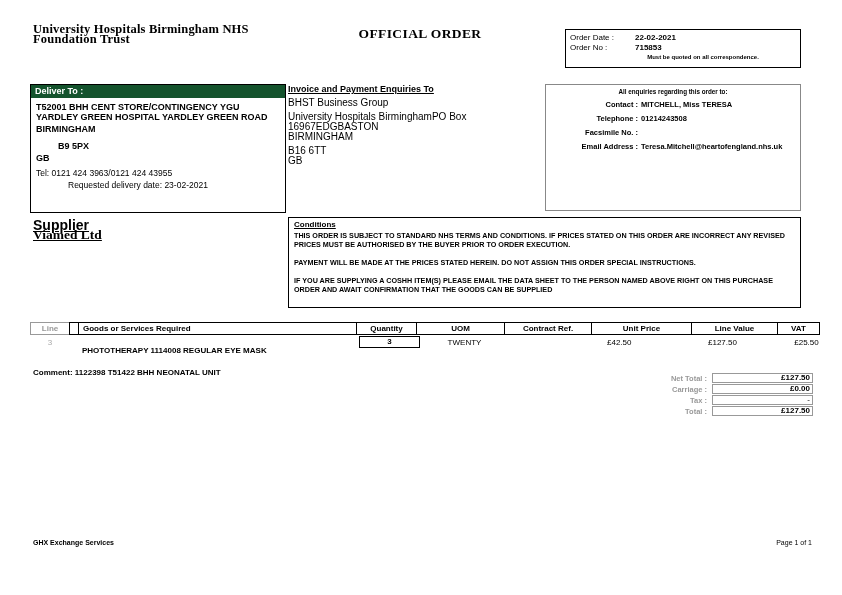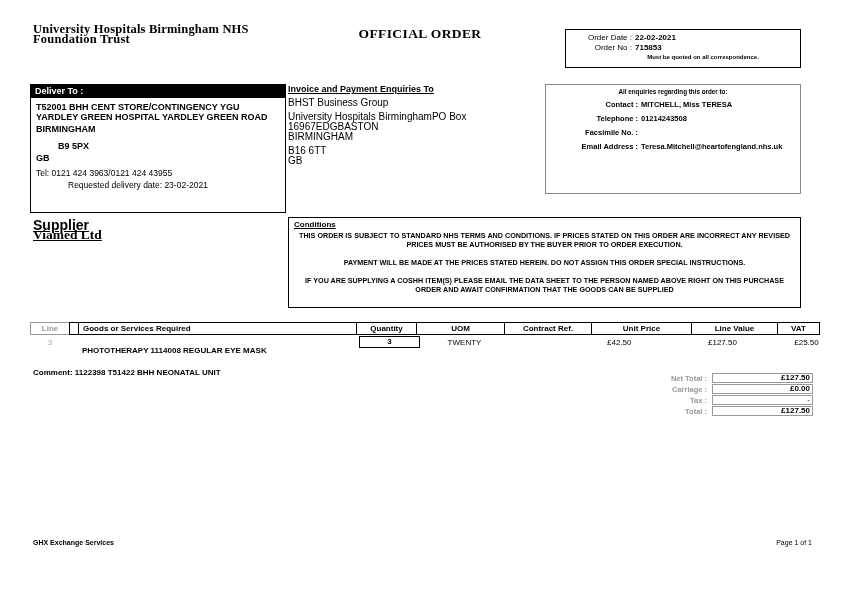--- a/index.html
+++ b/index.html
@@ -8,58 +8,58 @@
   .page { position: relative; width: 842px; height: 595px; background: #fff; overflow: hidden; }
 
   
   .org-name { position: absolute; left: 33px; top: 24px; font-family: "Liberation Serif", serif;
               font-weight: bold; font-size: 12.5px; line-height: 10px; letter-spacing: 0.2px; }
   .doc-title { position: absolute; left: 300px; top: 26px; width: 240px; text-align: center;
                font-family: "Liberation Serif", serif; font-weight: bold; font-size: 13.5px; letter-spacing: 0.4px; }
   .order-box { position: absolute; left: 565px; top: 29px; width: 236px; height: 39px;
                border: 1px solid #000; padding: 3px 4px 1px 4px; font-size: 8px; }
   .order-row { display: flex; line-height: 10px; }
-  .order-row .o-label { width: 62px; text-align: right; }
+  .order-row .o-label { width: 62px; }
   .order-row .o-value { padding-left: 3px; font-weight: bold; }
   .order-note { margin-top: 1px; text-align: center; font-size: 6px; font-weight: bold; padding-left: 40px; }
 
   
   .deliver-box { position: absolute; left: 30px; top: 84px; width: 256px; height: 129px; border: 1px solid #000; }
-  .deliver-head { background: #000000; color: #fff; font-weight: bold; font-size: 9px; padding: 1px 20px 2px 4px; }
+  .deliver-head { background: #14532d; color: #fff; font-weight: bold; font-size: 9px; padding: 1px 20px 2px 4px; }
   .deliver-body { padding: 4px 5px; }
   .addr-line { font-weight: bold; font-size: 9px; line-height: 10px; }
   .addr-gap { margin-top: 7px; padding-left: 22px; }
   .addr-gap-sm { margin-top: 2px; }
   .tel-line { margin-top: 5px; font-size: 8.5px; }
   .req-line { margin-top: 2px; font-size: 8.5px; margin-left: 32px; }
 
   
   .invoice-block { position: absolute; left: 288px; top: 84px; width: 252px; }
   .invoice-head { font-weight: bold; font-size: 9px; text-decoration: underline; }
   .invoice-line { font-size: 10px; line-height: 10px; margin-top: 4px; }
   .invoice-line.tight { margin-top: 0; }
 
   
-  .enquiries-box { position: absolute; left: 545px; top: 84px; width: 256px; height: 110px;
+  .enquiries-box { position: absolute; left: 545px; top: 84px; width: 256px; height: 127px;
                    border: 1px solid #888; padding: 3px 4px; }
   .enq-head { text-align: center; font-size: 6.3px; font-weight: bold; }
   .enq-grid { margin-top: 5px; display: grid; grid-template-columns: 88px 1fr; row-gap: 5px; font-size: 7.5px; }
   .enq-label { text-align: right; font-weight: bold; }
   .enq-value { padding-left: 3px; font-weight: bold; word-break: break-all; }
 
   
   .supplier-heading { position: absolute; left: 33px; top: 217px; font-size: 14px; font-weight: bold; text-decoration: underline; }
   .supplier-name { position: absolute; left: 33px; top: 227px; font-family: "Liberation Serif", serif;
                    font-size: 13.5px; font-weight: bold; text-decoration: underline; }
 
   
   .conditions-box { position: absolute; left: 288px; top: 217px; width: 513px; height: 91px;
                     border: 1px solid #000; padding: 2px 5px; }
   .cond-head { font-size: 8px; font-weight: bold; text-decoration: underline; }
-  .cond-para { margin-top: 2px; font-size: 7.2px; line-height: 9px; font-weight: bold; text-align: center; }
+  .cond-para { margin-top: 2px; font-size: 7.2px; line-height: 9px; font-weight: bold; }
   .cond-para + .cond-para { margin-top: 9px; }
 
   
   .order-table { position: absolute; left: 30px; top: 322px; width: 784px; }
   .t-row { display: flex; }
   .t-cell { flex: none; }
   .t-head .t-cell { border: 1px solid #000; margin-left: -1px; height: 13px; line-height: 11px;
                     font-size: 8px; font-weight: bold; text-align: center; }
   .t-head .t-cell:first-child { margin-left: 0; }
   .c-line { width: 40px; }

